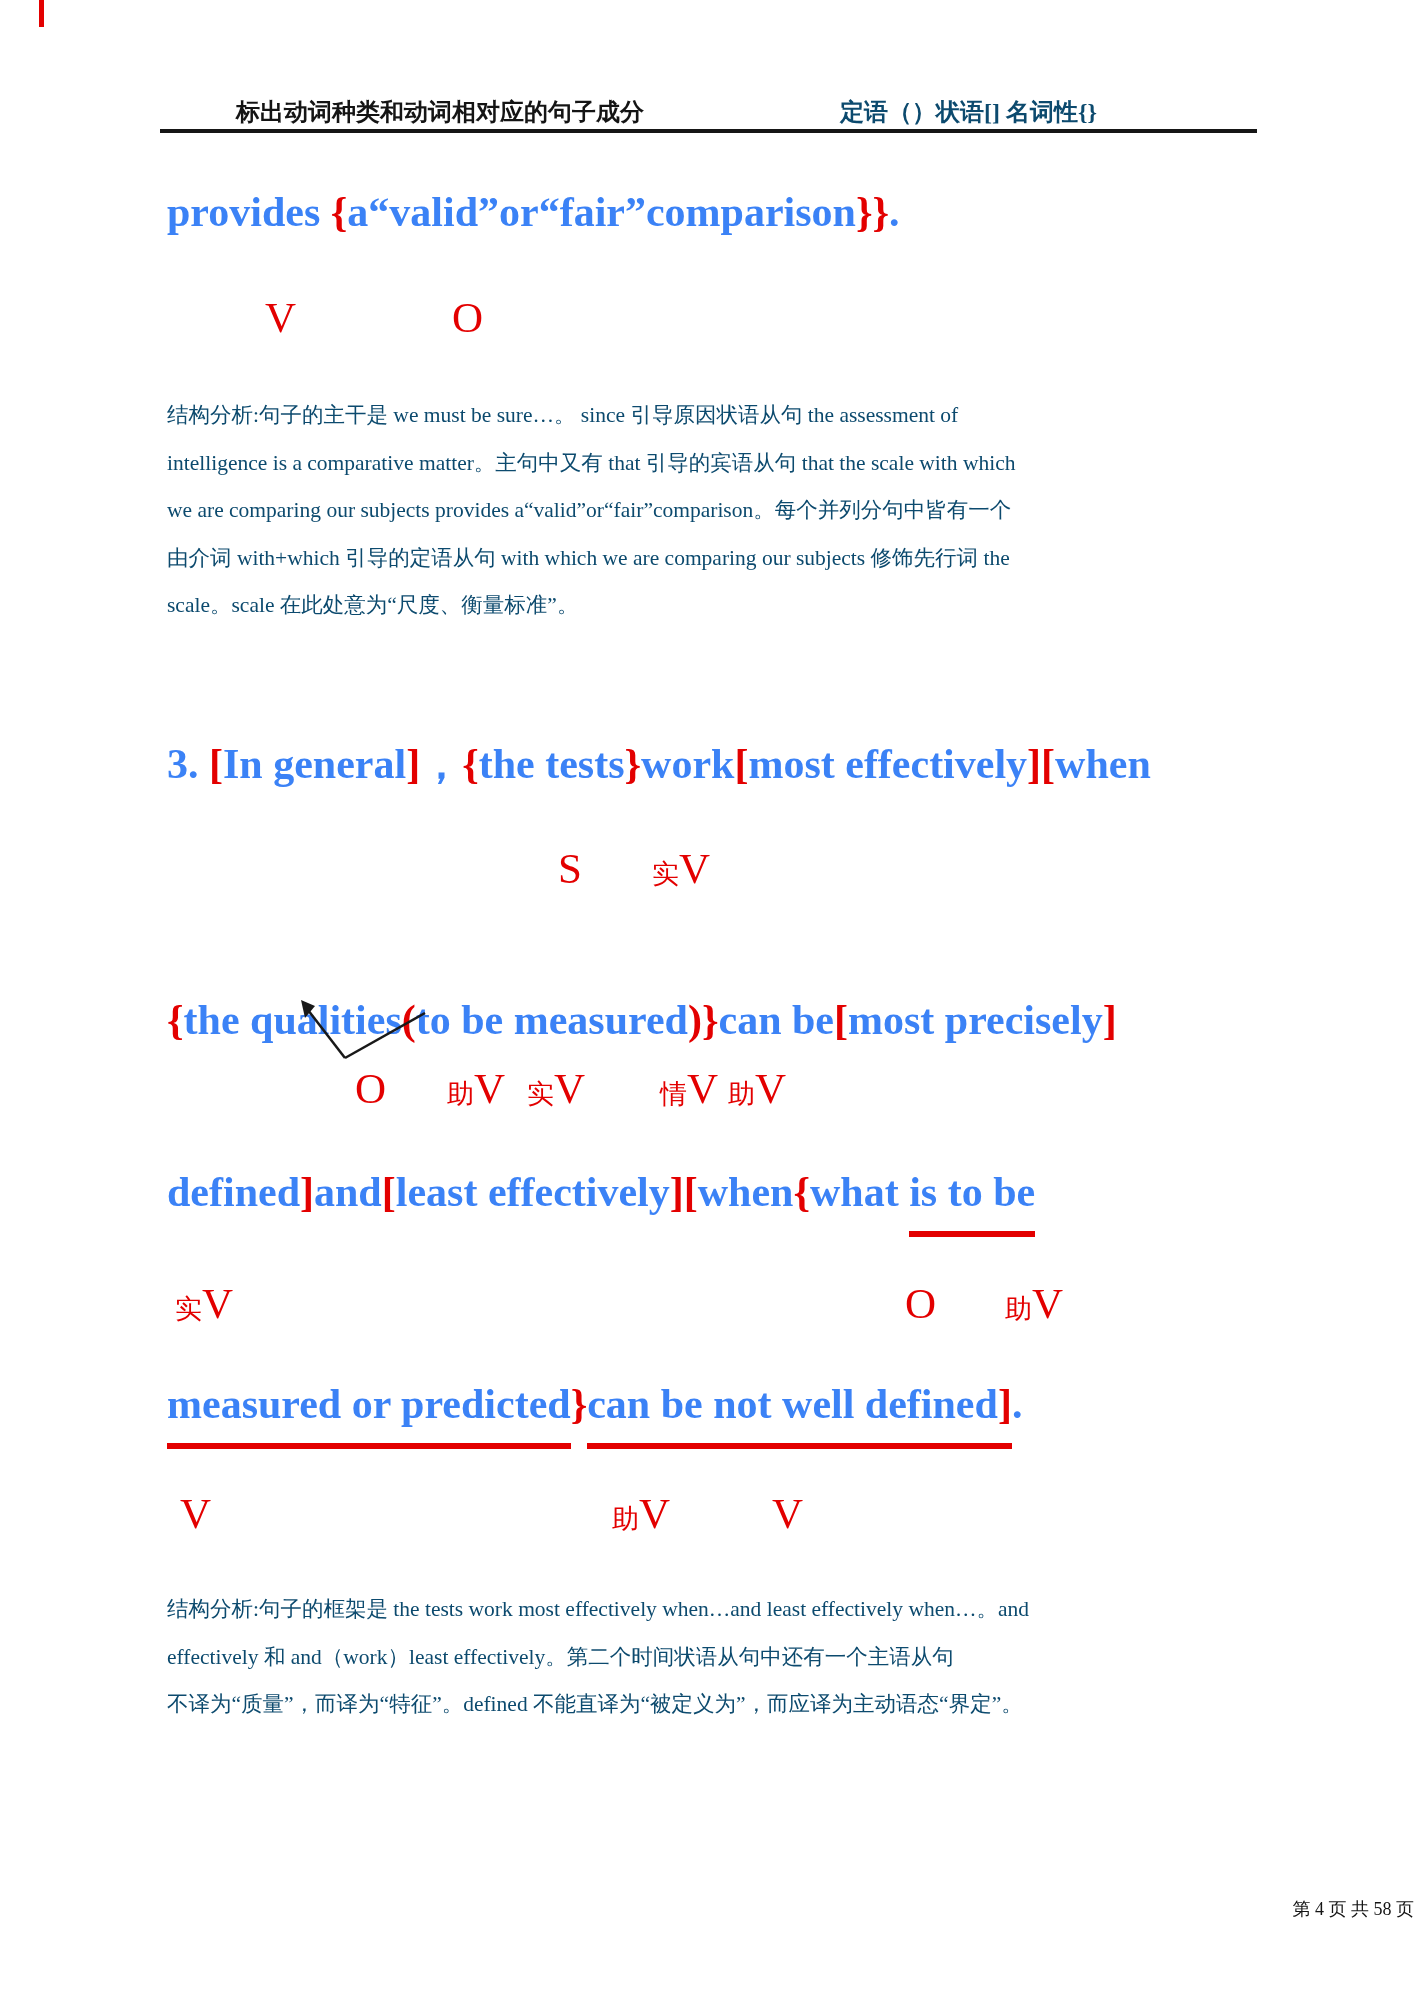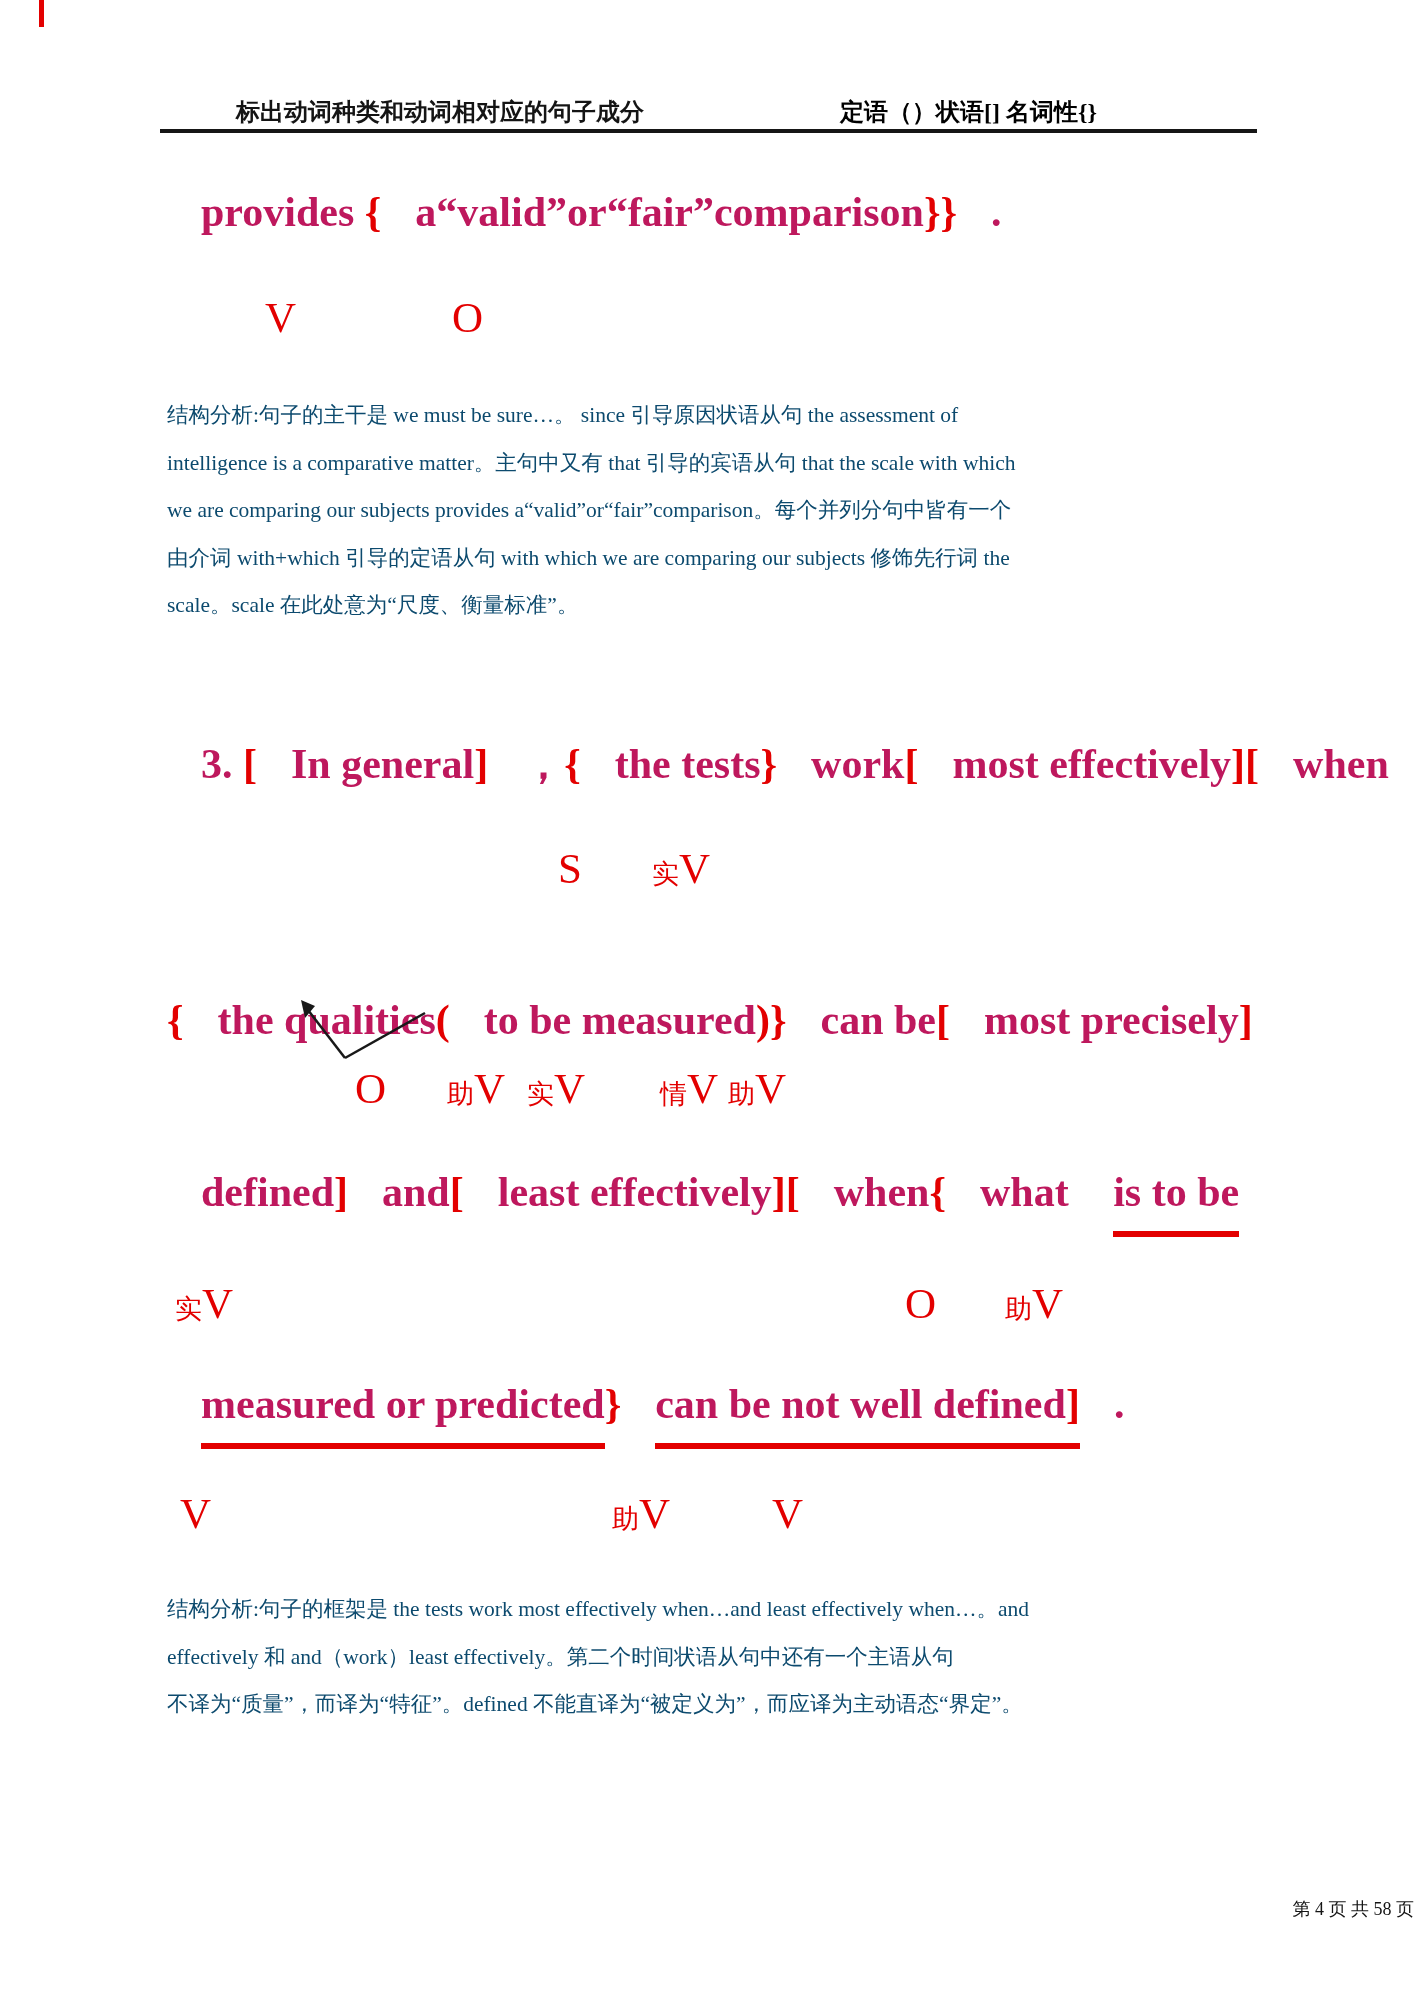--- a/index.html
+++ b/index.html
@@ -2,25 +2,25 @@
 <html><head>
 <meta charset="utf-8">
 <style>
   html,body{margin:0;padding:0;background:#ffffff;}
   .page{position:relative;width:1414px;height:1918px;background:#ffffff;
         font-family:"Liberation Serif","DejaVu Serif",serif;overflow:hidden;}
 
   .corner-mark{position:absolute;left:39px;top:0;width:5px;height:27px;background:#e30000;}
 
   .hdr-left{position:absolute;top:96px;left:236px;font-size:24px;font-weight:bold;color:#141414;white-space:nowrap;}
-  .hdr-right{position:absolute;top:96px;left:840px;font-size:24px;font-weight:bold;color:#000000;white-space:nowrap;}
+  .hdr-right{position:absolute;top:96px;left:840px;font-size:24px;font-weight:bold;color:#0c4a6e;white-space:nowrap;}
   .hdr-rule{position:absolute;top:129px;left:160px;width:1097px;height:4px;background:#161616;}
 
   .bigline{position:absolute;left:167px;font-size:42px;font-weight:bold;color:#3a3a3a;white-space:nowrap;}
-  .c-d{color:#be185d;margin-left:34px;}
+  .c-d{color:#3b82f6;}
   .c-r{color:#e30000;}
   .u{border-bottom:6px solid #e30000;padding-bottom:16px;}
 
   .lblrow{position:absolute;left:0;width:100%;height:62px;}
   .lbl{position:absolute;top:0;font-size:43px;line-height:52px;color:#e30000;white-space:nowrap;}
   .lbl .zh{font-size:27px;}
   .lbl .en{font-size:43px;}
 
   .para{position:absolute;left:167px;width:1100px;font-size:21.5px;line-height:47.5px;color:#0c4a6e;}
   .para div{white-space:nowrap;}

